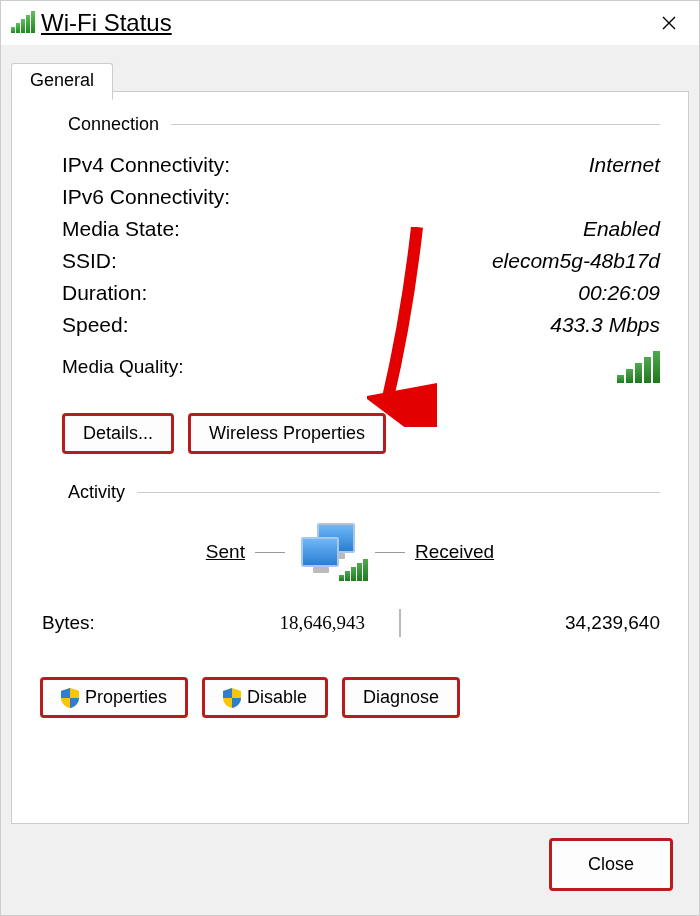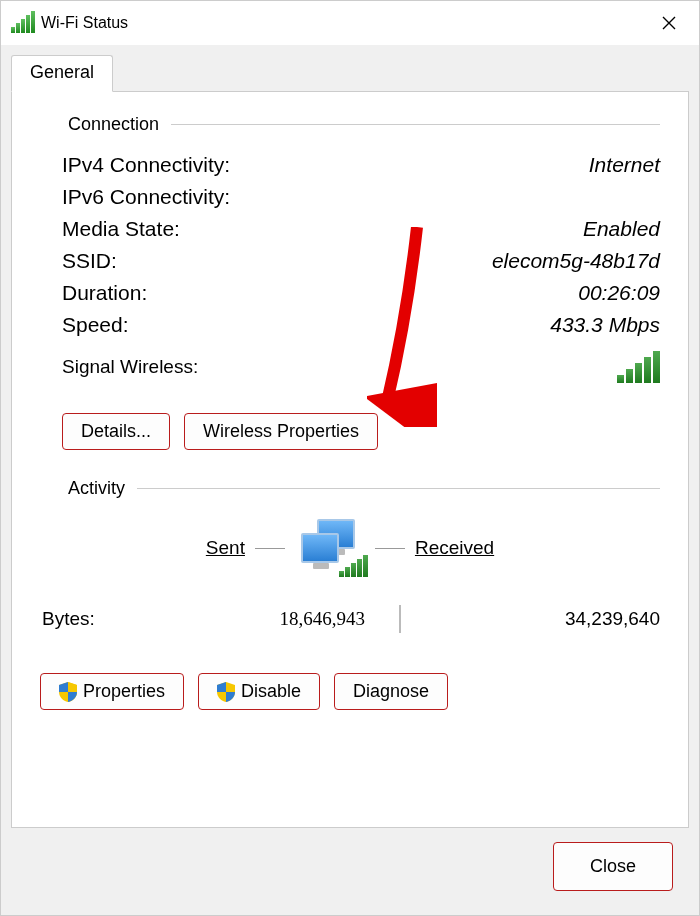--- a/index.html
+++ b/index.html
@@ -24,22 +24,23 @@
   }
   .titlebar {
     display: flex;
     align-items: center;
     height: 44px;
     padding: 0 8px 0 10px;
     background: #fff;
   }
   .titlebar .title {
     margin-left: 6px;
-    font-size: 16px;
+    font-size: 24px;
     flex: 1;
+    text-decoration: underline;
   }
   .close-btn {
     width: 44px;
     height: 40px;
     display: flex;
     align-items: center;
     justify-content: center;
     font-size: 20px;
     cursor: pointer;
   }
@@ -49,21 +50,21 @@
     padding: 10px;
     display: flex;
     flex-direction: column;
   }
   .tabs {
     position: relative;
     height: 36px;
   }
   .tab {
     position: absolute;
-    top: 0;
+    top: 8px;
     left: 0;
     height: 37px;
     padding: 6px 18px 0 18px;
     background: #fff;
     border: 1px solid #ccc;
     border-bottom: 1px solid #fff;
     border-radius: 3px 3px 0 0;
     font-size: 18px;
     z-index: 2;
   }
@@ -114,21 +115,21 @@
     width: 7px;
     background: linear-gradient(#4fa94f, #1f7a1f);
   }
   .signal-bars .b1 { height: 8px; }
   .signal-bars .b2 { height: 14px; }
   .signal-bars .b3 { height: 20px; }
   .signal-bars .b4 { height: 26px; }
   .signal-bars .b5 { height: 32px; }
   .btn {
     background: #fdfdfd;
-    border: 1px solid #b91c1c;
+    border: 3px solid #b91c1c;
     border-radius: 4px;
     padding: 7px 18px;
     font-size: 18px;
     font-family: inherit;
     cursor: pointer;
     display: inline-flex;
     align-items: center;
     justify-content: center;
     gap: 6px;
   }
@@ -301,21 +302,21 @@
       <div class="row">
         <span class="lbl">Duration:</span>
         <span class="val">00:26:09</span>
       </div>
       <div class="row">
         <span class="lbl">Speed:</span>
         <span class="val">433.3 Mbps</span>
       </div>
 
       <div class="signal-row">
-        <span>Signal Wireless:</span>
+        <span>Media Quality:</span>
         <div class="signal-bars">
           <div class="bar b1"></div>
             <div class="bar b2"></div>
             <div class="bar b3"></div>
             <div class="bar b4"></div>
             <div class="bar b5"></div>
         </div>
       </div>
 
       <div class="btn-row1">

